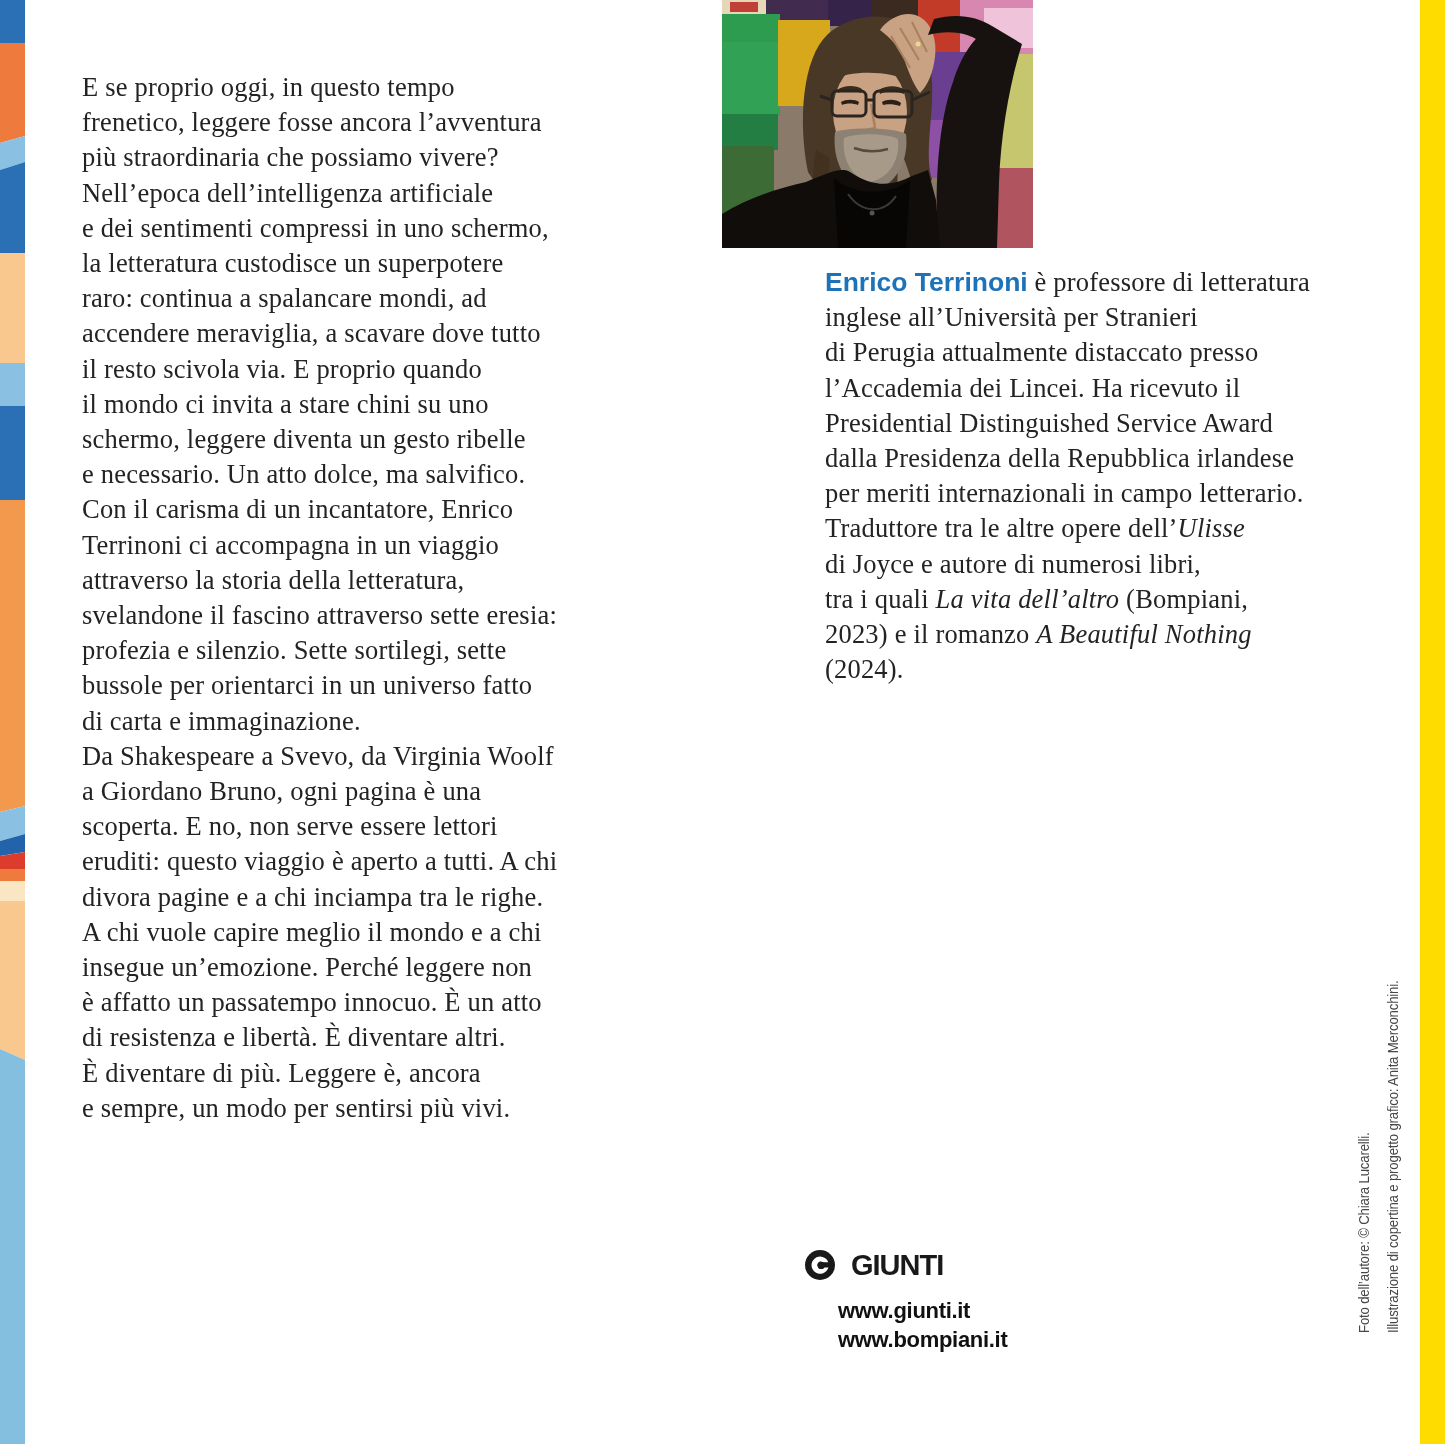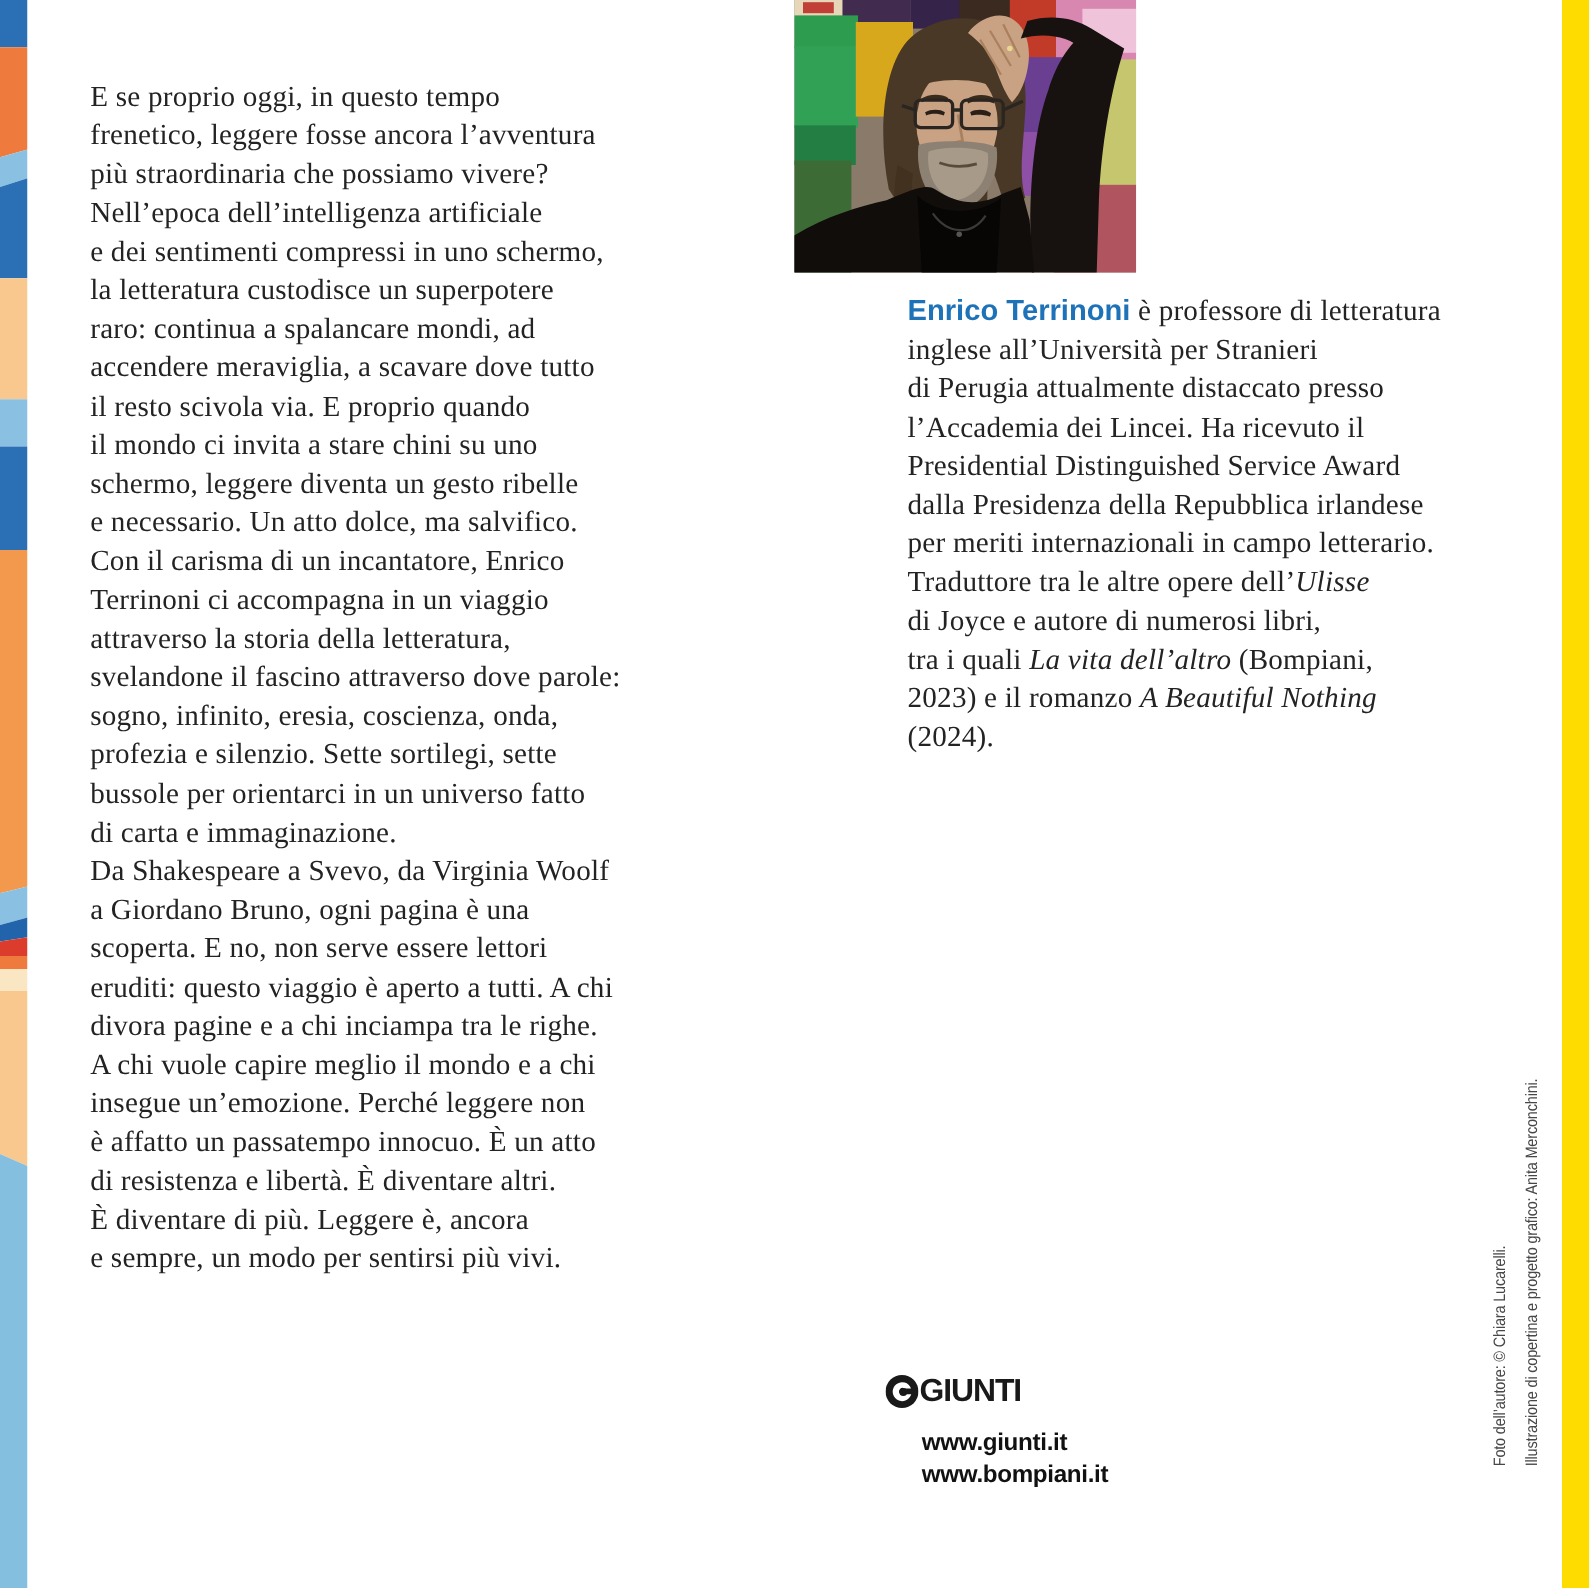--- a/index.html
+++ b/index.html
@@ -42,21 +42,21 @@
   .seg-name {
     font-family: "Liberation Sans", sans-serif;
     font-weight: 700;
     color: var(--accent, #1E72B8);
     letter-spacing: 0;
   }
   .seg-i { font-style: italic; }
   
   .brand {
     position: absolute; left: 805px; top: 1250px;
-    display: flex; align-items: center; gap: 1px;
+    display: flex; align-items: center; gap: 16px;
   }
   .brand-text {
     font-family: "Liberation Sans", sans-serif;
     font-weight: 700; font-size: 29px; color: #191919;
     letter-spacing: -1px; line-height: 30px;
   }
   .urls {
     position: absolute; left: 838px; top: 1296px;
     font-family: "Liberation Sans", sans-serif;
     font-weight: 700; font-size: 22px; color: #111111;
@@ -110,22 +110,21 @@
       <div class="line">la letteratura custodisce un superpotere</div>
       <div class="line">raro: continua a spalancare mondi, ad</div>
       <div class="line">accendere meraviglia, a scavare dove tutto</div>
       <div class="line">il resto scivola via. E proprio quando</div>
       <div class="line">il mondo ci invita a stare chini su uno</div>
       <div class="line">schermo, leggere diventa un gesto ribelle</div>
       <div class="line">e necessario. Un atto dolce, ma salvifico.</div>
       <div class="line">Con il carisma di un incantatore, Enrico</div>
       <div class="line">Terrinoni ci accompagna in un viaggio</div>
       <div class="line">attraverso la storia della letteratura,</div>
-      <div class="line">svelandone il fascino attraverso dove parole:</div>
-      <div class="line">sogno, infinito, eresia, coscienza, onda,</div>
+      <div class="line">svelandone il fascino attraverso sette eresia:</div>
       <div class="line">profezia e silenzio. Sette sortilegi, sette</div>
       <div class="line">bussole per orientarci in un universo fatto</div>
       <div class="line">di carta e immaginazione.</div>
       <div class="line">Da Shakespeare a Svevo, da Virginia Woolf</div>
       <div class="line">a Giordano Bruno, ogni pagina è una</div>
       <div class="line">scoperta. E no, non serve essere lettori</div>
       <div class="line">eruditi: questo viaggio è aperto a tutti. A chi</div>
       <div class="line">divora pagine e a chi inciampa tra le righe.</div>
       <div class="line">A chi vuole capire meglio il mondo e a chi</div>
       <div class="line">insegue un’emozione. Perché leggere non</div>

